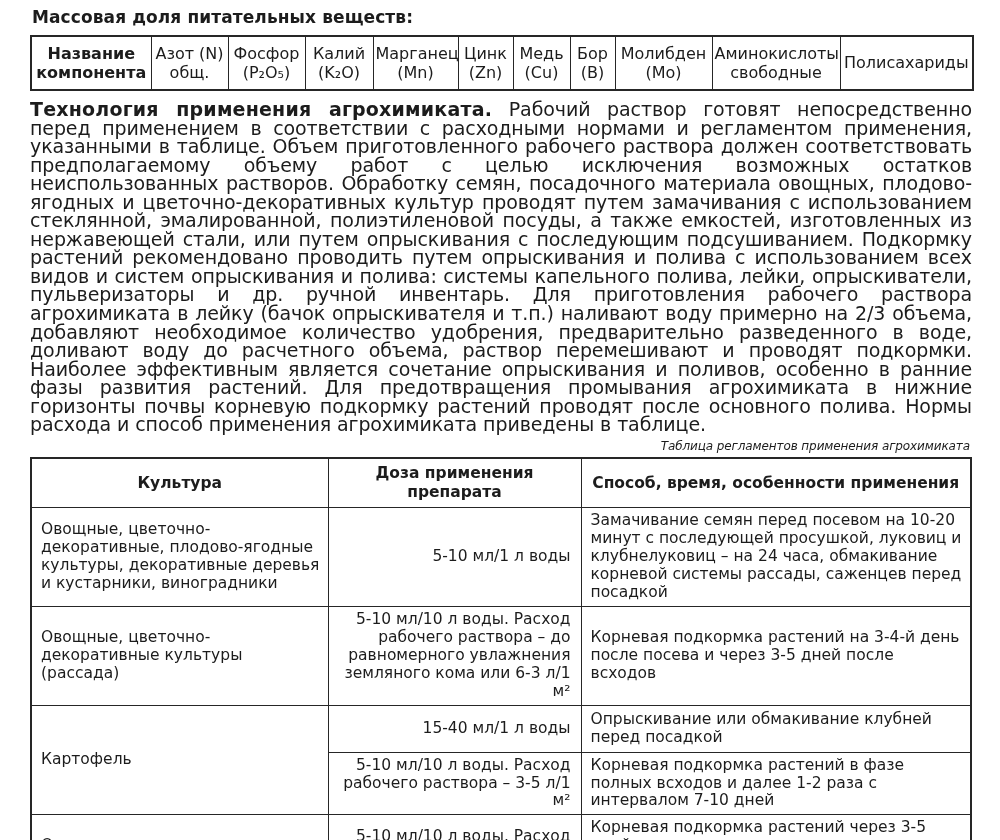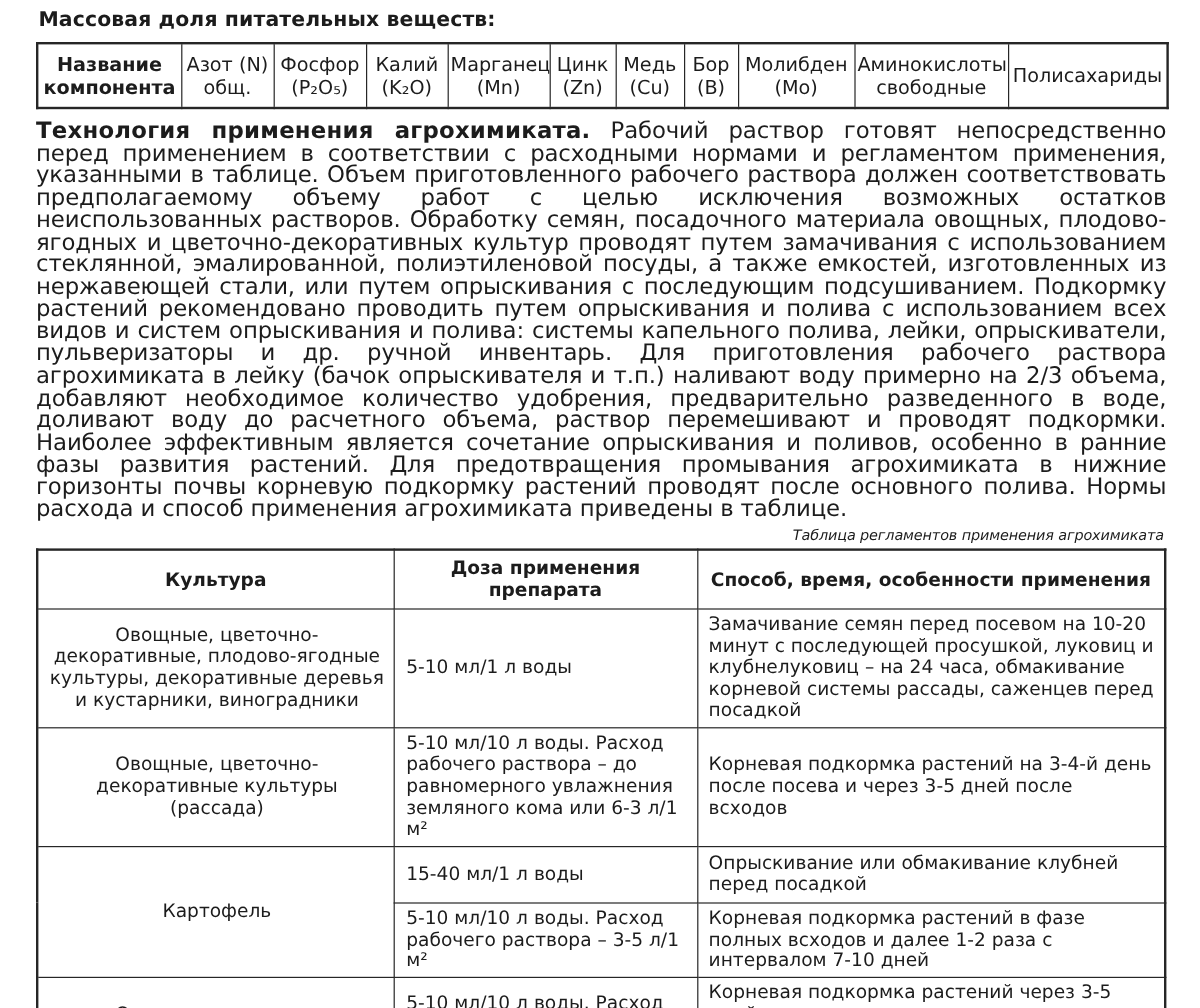--- a/index.html
+++ b/index.html
@@ -74,22 +74,22 @@
     padding: 4px 7px;
     overflow: hidden;
   }
   .regimens th {
     font-weight: bold;
     text-align: center;
     height: 40px;
     line-height: 1.2;
   }
   .regimens th.dose-hdr { padding: 4px 34px; }
-  .regimens td.culture { text-align: center; padding-left: 9px; }
-  .regimens td.dose { text-align: left; padding: 4px 10px; }
+  .regimens td.culture { text-align: left; padding-left: 9px; }
+  .regimens td.dose { text-align: right; padding: 4px 10px; }
   .regimens td.method { text-align: left; padding-left: 9px; }
   .regimens tr.r0 td { height: 84px; }
   .regimens tr.r1 td { height: 74px; }
   .regimens tr.r2a td { height: 38px; }
   .regimens tr.r2b td { height: 52px; }
   .regimens tr.r3 td { height: 64px; }
 </style>
 </head>
 <body>
 

